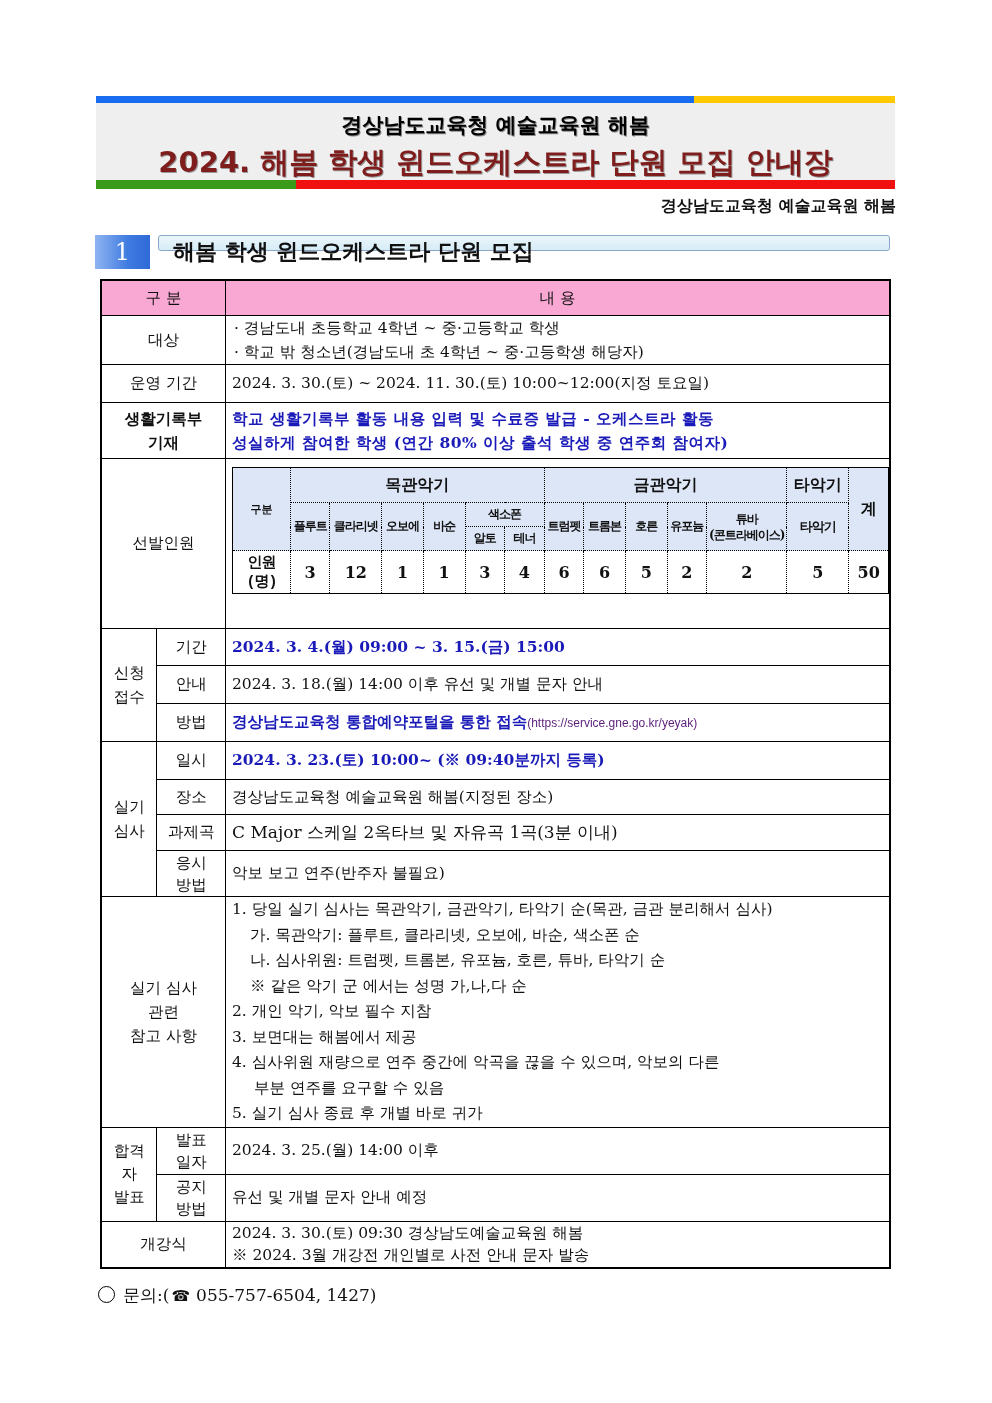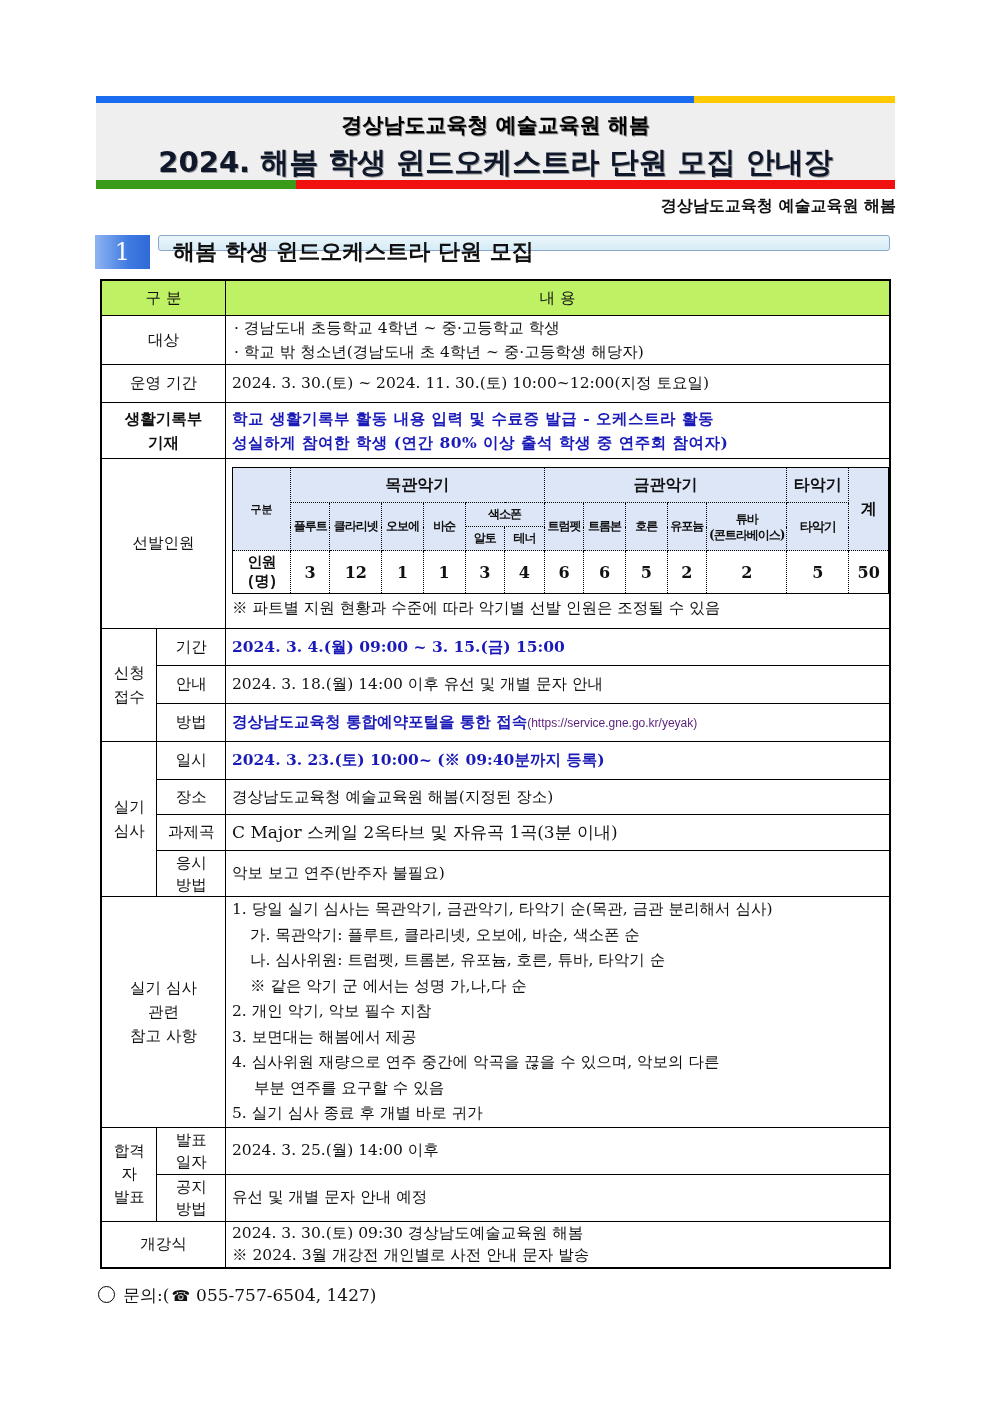--- a/index.html
+++ b/index.html
@@ -1,31 +1,31 @@
 <!DOCTYPE html>
 <html><head>
 <meta charset="utf-8">
 <style>
   html, body { margin:0; padding:0; background:#ffffff; }
   body { width:992px; height:1403px; position:relative; font-family:"DejaVu Serif","Liberation Serif",serif; color:#111; overflow:hidden; }
   
   .bar { position:absolute; height:8px; }
   .banner { position:absolute; left:96px; top:103px; width:799px; height:77px; background:#efefef; text-align:center; }
   .banner .sub { font-family:"DejaVu Sans","Liberation Sans",sans-serif; font-weight:bold; font-size:21px; margin-top:8px; letter-spacing:0px; color:#000; text-shadow:1px 1px 0 #888; }
-  .banner .main { font-family:"DejaVu Sans","Liberation Sans",sans-serif; font-weight:bold; font-size:29px; margin-top:4px; color:#0f172a; text-shadow:1px 1px 0 #999; letter-spacing:0px; }
+  .banner .main { font-family:"DejaVu Sans","Liberation Sans",sans-serif; font-weight:bold; font-size:29px; margin-top:4px; color:#7f1d1d; text-shadow:1px 1px 0 #999; letter-spacing:0px; }
   .org { position:absolute; right:96px; top:196px; font-size:16px; font-weight:bold; font-family:"DejaVu Serif","Liberation Serif",serif; }
   
   .badge { position:absolute; left:95px; top:235px; width:55px; height:34px; background:linear-gradient(90deg,#8fb4f2 0%,#3f7be0 60%,#2f6ad8 100%); color:#fff; font-size:24px; text-align:center; line-height:34px; font-family:"DejaVu Serif","Liberation Serif",serif; }
   .sec-title { position:absolute; left:158px; top:235px; width:732px; height:16px; border:1px solid #8aa6c8; border-radius:3px; background:linear-gradient(180deg,#eaf6fb,#d7ecf6); font-family:"DejaVu Sans","Liberation Sans",sans-serif; font-weight:bold; font-size:22px; line-height:32px; padding-left:14px; box-sizing:border-box; }
   
   table.main { position:absolute; left:100px; top:279px; width:791px; border-collapse:collapse; font-size:15.5px; }
   table.main td { border:1px solid #000; padding:0 6px; vertical-align:middle; }
   table.main { border:2px solid #000; }
   table.main td.lbl { text-align:center; }
-  .hdr td { background:#bef264; text-align:center; height:34px; border-bottom:2px solid #000; }
+  .hdr td { background:#f9a8d4; text-align:center; height:34px; border-bottom:2px solid #000; }
   .blue { color:#1a1ab8; font-weight:bold; }
   .bold { font-weight:bold; }
   .purple { color:#5a1f7a; font-weight:bold; }
   .line { line-height:24px; }
   
   table.inner { border-collapse:collapse; width:657px; margin:8px 0 0 0; font-size:14px; border:1.5px solid #000; }
   table.inner td { border:1px dotted #000; text-align:center; padding:0; }
   table.inner .h { background:#dce6f6; }
   table.inner .num td { height:42px; font-weight:bold; font-size:16px; }
   .tiny { font-size:12px; font-weight:bold; letter-spacing:-1px; }
@@ -127,21 +127,20 @@
           <td>6</td>
           <td>6</td>
           <td>5</td>
           <td>2</td>
           <td>2</td>
           <td>5</td>
           <td>50</td>
         </tr>
       </tbody>
           </table>
-      <div style="margin-top:4px;">※ 파트별 지원 현황과 수준에 따라 악기별 선발 인원은 조정될 수 있음</div>
     </td>
   </tr>
 
   <tr style="height:37px;">
     <td rowspan="3" class="lbl line" style="padding:0;">
       <div>신청</div>
       <div>접수</div>
     </td>
     <td class="lbl">기간</td>
     <td class="blue">2024. 3. 4.(월) 09:00 ~ 3. 15.(금) 15:00</td>

